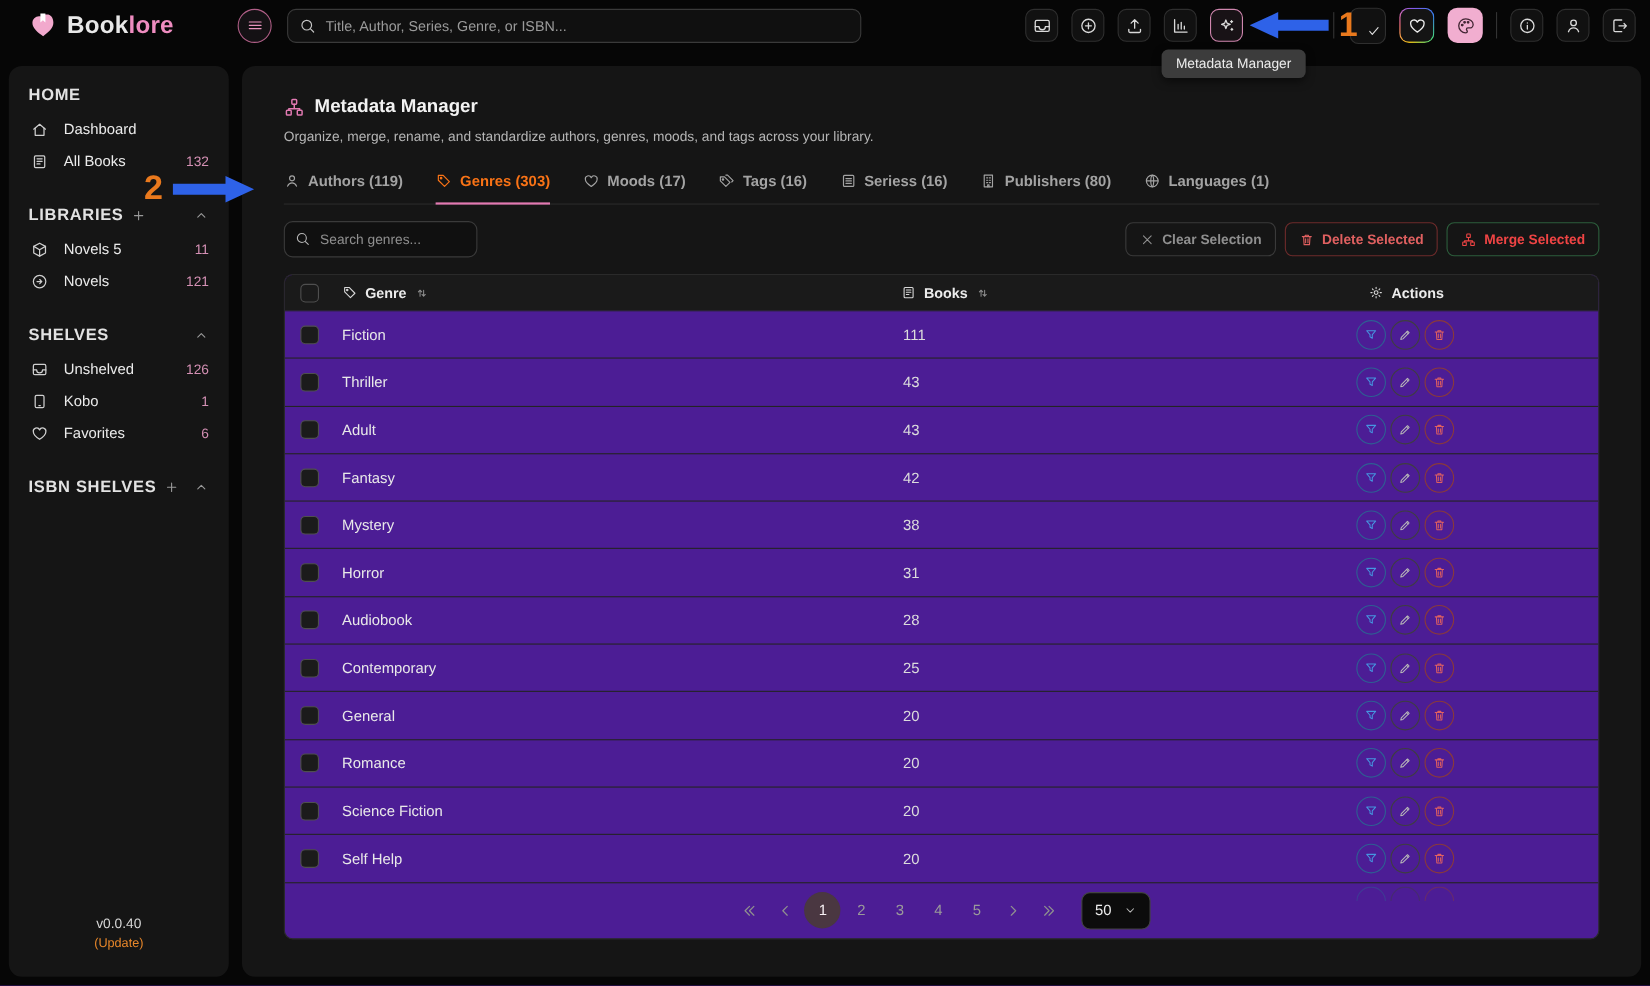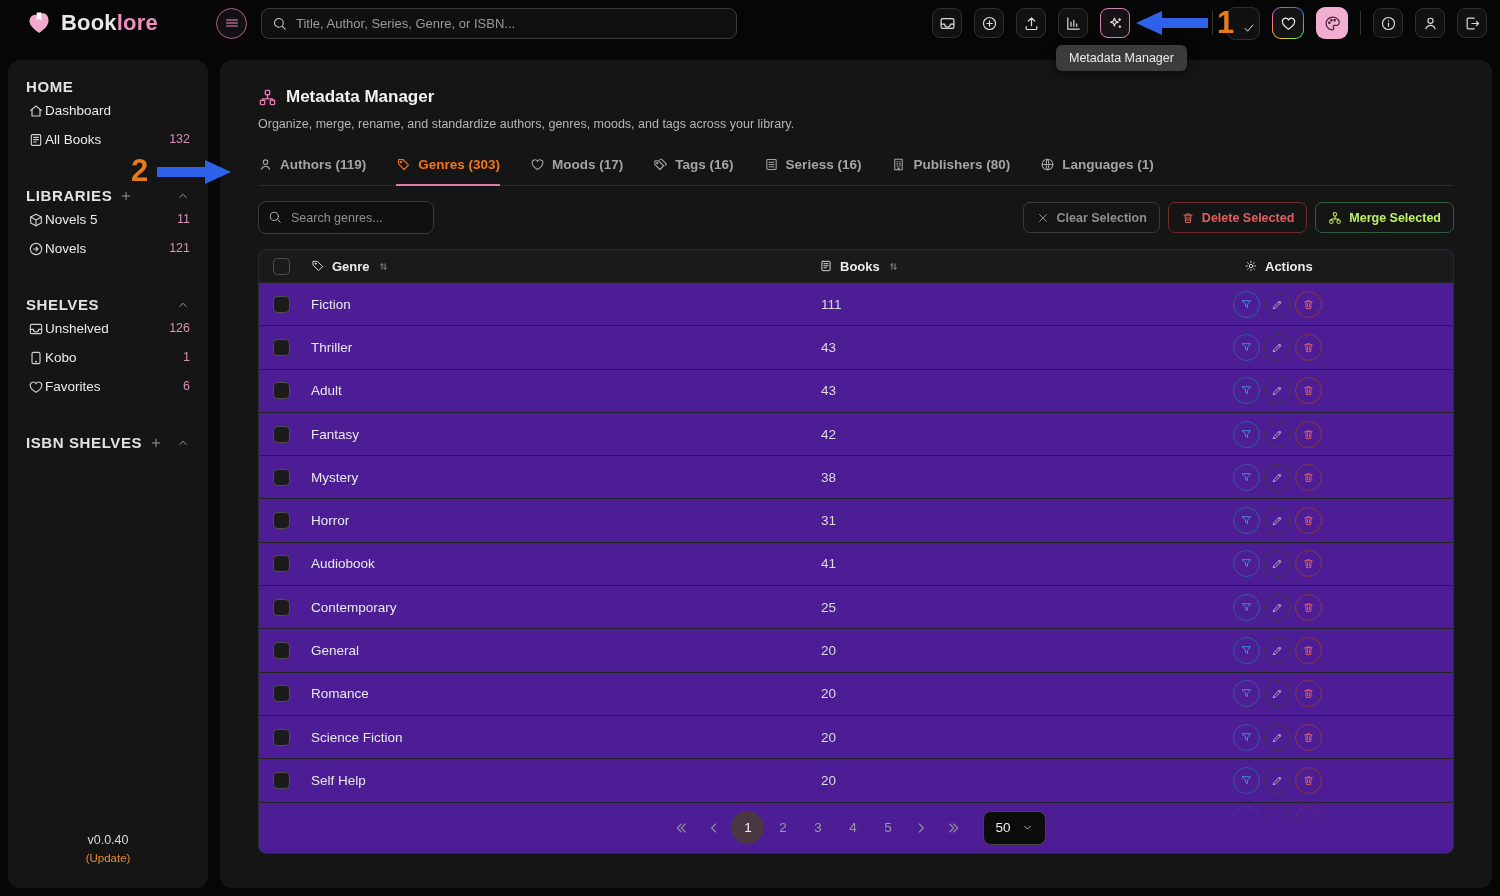--- a/index.html
+++ b/index.html
@@ -13,21 +13,21 @@
   .ic svg { width:100%; height:100%; }
 
   
   .topbar { height:46px; display:flex; align-items:center; position:relative; z-index:30; }
   .logo { display:flex; align-items:center; gap:9px; margin-left:26px; width:166px; }
   .logo-text { font-size:22px; font-weight:700; letter-spacing:.2px; }
   .logo-text .accent { color:#ef8cc0; }
   .hamburger { width:31px; height:31px; border:1.5px solid #b05f87; border-radius:50%;
     display:flex; align-items:center; justify-content:center; color:#e794bd; font-size:16px;
     background:#141114; margin-left:24px; }
-  .top-search { position:relative; margin-left:14px; width:476px; }
+  .top-search { position:relative; margin-left:14px; width:522px; }
   .top-search input { width:100%; height:31px; background:#101010; border:1px solid #3a3a3a;
     border-radius:8px; color:#e5e5e5; font-size:13px; padding:0 10px 0 34px;
     font-family:"Liberation Sans",sans-serif; }
   .top-search input::placeholder { color:#9a9a9a; }
   .top-search .ic { position:absolute; left:11px; top:8px; font-size:15px; color:#c5c5c5; }
 
   .top-right { margin-left:auto; display:flex; align-items:center; margin-right:13px; }
   .icon-btn { width:30px; height:30px; border:1px solid #2f2f2f; border-radius:8px; background:#111;
     display:flex; align-items:center; justify-content:center; color:#dadada; font-size:17px; margin-left:12px; }
   .icon-btn.sparkle { border-color:#cf86ae; background:#181216; }
@@ -52,21 +52,21 @@
   
   .sidebar { position:absolute; left:8px; top:60px; width:200px; height:828px;
     background:#151515; border-radius:12px; padding:18px 18px 0 18px; display:flex; flex-direction:column; z-index:10; }
   .side-section { margin-top:26px; }
   .side-section:first-child { margin-top:0; }
   .sec-head { display:flex; align-items:center; }
   .sec-label { font-size:15px; font-weight:700; letter-spacing:.6px; color:#e2e2e2; }
   .sec-plus { font-size:14px; color:#9a9a9a; margin-left:7px; }
   .sec-chev { font-size:14px; color:#9a9a9a; margin-left:auto; }
   .side-items { margin-top:8px; }
-  .side-item { display:flex; height:29px; gap:1px; padding-left:2px; }
+  .side-item { display:flex; align-items:center; height:29px; gap:14px; padding-left:2px; }
   .side-item .ic { font-size:16px; color:#cfcfcf; }
   .side-item .lbl { font-size:13.5px; color:#ebebeb; }
   .side-item .cnt { margin-left:auto; font-size:12.5px; color:#d490b4; }
   .side-footer { margin-top:auto; text-align:center; padding-bottom:24px; }
   .ver { font-size:12.5px; color:#d8d8d8; }
   .upd { font-size:11.5px; color:#e8872a; margin-top:5px; }
 
   
   .main { position:absolute; left:220px; top:60px; width:1272px; height:828px;
     background:#151515; border-radius:12px; padding:27px 38px 0 38px; z-index:5; }
@@ -88,21 +88,21 @@
     border-radius:8px; color:#e5e5e5; font-size:12.5px; padding:0 10px 0 32px;
     font-family:"Liberation Sans",sans-serif; }
   .tbl-search input::placeholder { color:#8f8f8f; }
   .tbl-search .ic { position:absolute; left:10px; top:9px; font-size:14px; color:#b5b5b5; }
   .ctl-btns { margin-left:auto; display:flex; gap:8px; }
   .btn { height:31px; display:flex; align-items:center; gap:7px; padding:0 12px;
     border-radius:7px; font-size:12.5px; font-weight:600; background:transparent; }
   .btn .ic { font-size:14px; }
   .btn.clear { border:1px solid #3a3a3a; color:#8f8f8f; }
   .btn.delete { border:1px solid #6e2b2b; color:#e06060; }
-  .btn.merge { border:1px solid #2c5e3c; color:#bef264;justify-content:flex-end; }
+  .btn.merge { border:1px solid #2c5e3c; color:#ef4444;justify-content:flex-end; }
 
   .table { margin-top:15px; border:1px solid #2a2a2a; border-radius:8px; background:#4c1d95; overflow:hidden; }
   .thead { display:grid; grid-template-columns:52px 508px 414px 1fr; align-items:center;
     height:32px; background:#1a1a1a; font-weight:700; font-size:13px; color:#ececec; }
   .thead .col { display:flex; align-items:center; gap:7px; }
   .thead .ic { font-size:14px; color:#d8d8d8; }
   .thead .sort { font-size:13px; color:#8f8f8f; }
   .cbx { width:17px; height:17px; border:1.3px solid #4f4f4f; border-radius:4.5px; background:#1b1b1b; margin-left:14px; }
   .trow { display:grid; grid-template-columns:52px 508px 414px 1fr; align-items:center;
     height:43.3px; border-top:1px solid #242424; }
@@ -771,21 +771,21 @@
               </span>
             </div>
     </div>
   </div>
 
   <div class="trow">
     <div>
             <div class="cbx"></div>
           </div>
     <div class="g">Audiobook</div>
-    <div class="b">41</div>
+    <div class="b">28</div>
     <div class="acts">
       <div class="abtn filter">
               <span class="ic">
                 <svg viewBox="0 0 24 24" fill="none" stroke="currentColor" stroke-width="1.7" stroke-linecap="round" stroke-linejoin="round">
                   <path d="M4.5 5h15l-5.6 6.5v6l-3.8-2.2v-3.8z"></path>
                 </svg>
               </span>
             </div>
       <div class="abtn edit">
               <span class="ic">

